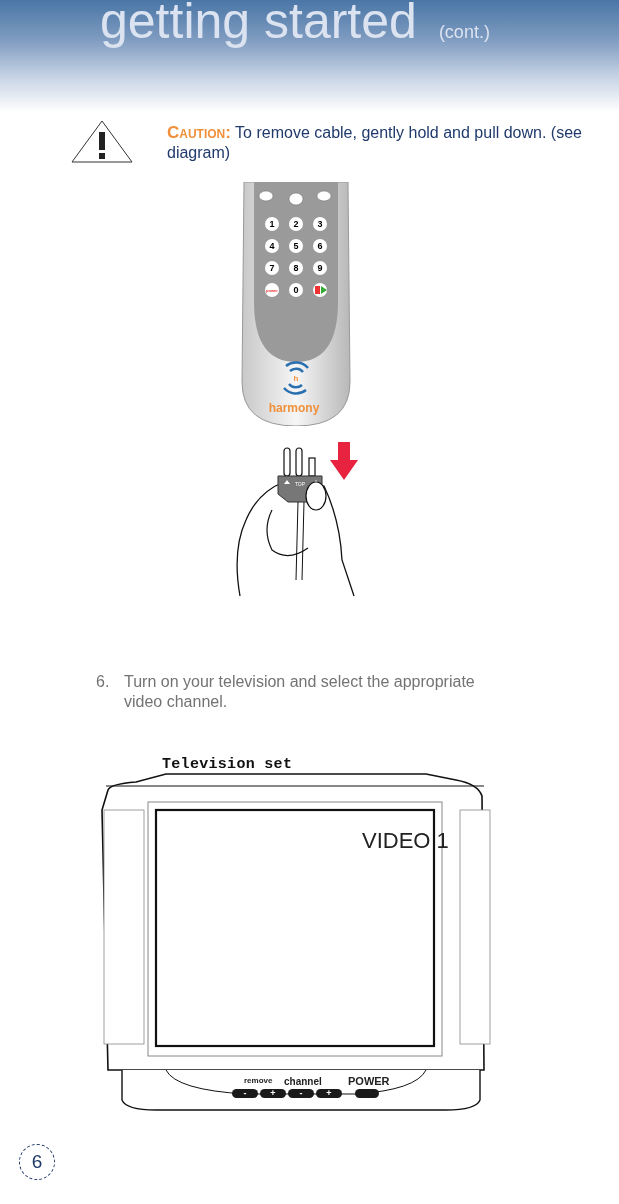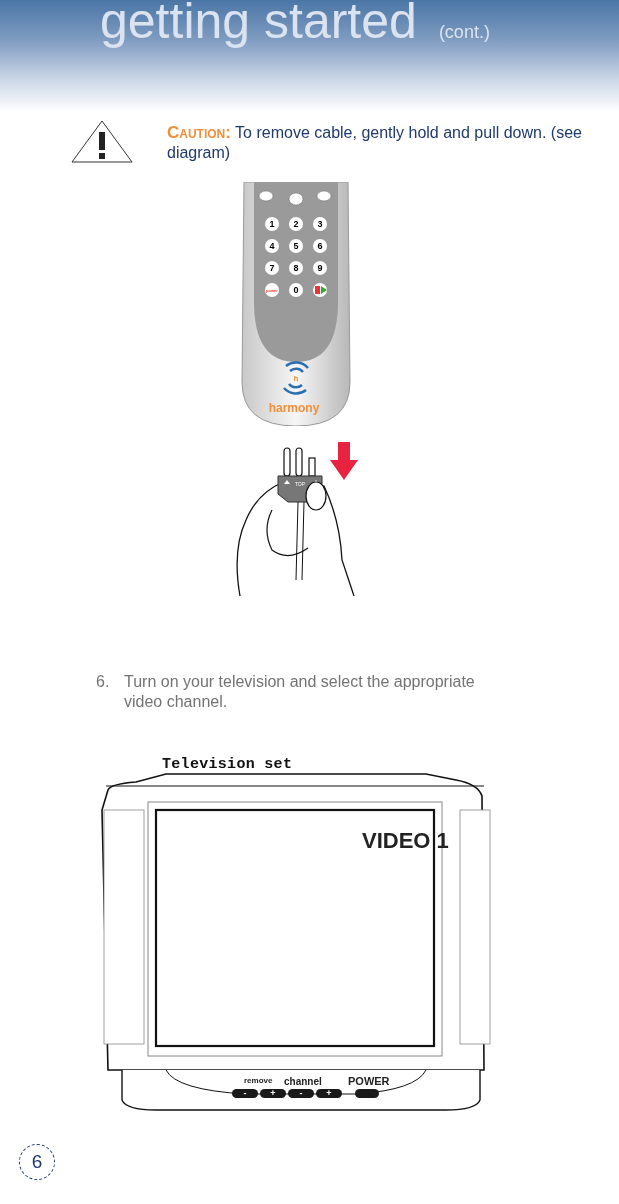--- a/index.html
+++ b/index.html
@@ -36,21 +36,21 @@
   .step-num { display: inline-block; width: 28px; }
   .step-body { display: inline-block; vertical-align: top; width: 380px; }
 
   .tv-caption {
     position: absolute; left: 162px; top: 756px;
     font-size: 15px; font-weight: bold; color: #111; letter-spacing: 0.3px; font-family: Liberation Mono, monospace;
   }
   .tv-fig { position: absolute; left: 96px; top: 770px; width: 420px; height: 345px; }
   .tv-screen-label {
     position: absolute; left: 362px; top: 828px;
-    font-size: 22px; font-weight: bold; color: #222;
+    font-size: 22px; font-weight: normal; color: #222;
   }
   .tv-vol-label, .tv-ch-label, .tv-power-label {
     position: absolute; font-weight: bold; color: #222;
   }
   .tv-vol-label { left: 244px; top: 1076px; font-size: 8px; }
   .tv-ch-label { left: 284px; top: 1076px; font-size: 10px; }
   .tv-power-label { left: 348px; top: 1075px; font-size: 11px; }
 
   .tv-btn {
     position: absolute; top: 1089px; width: 26px; height: 9px;

